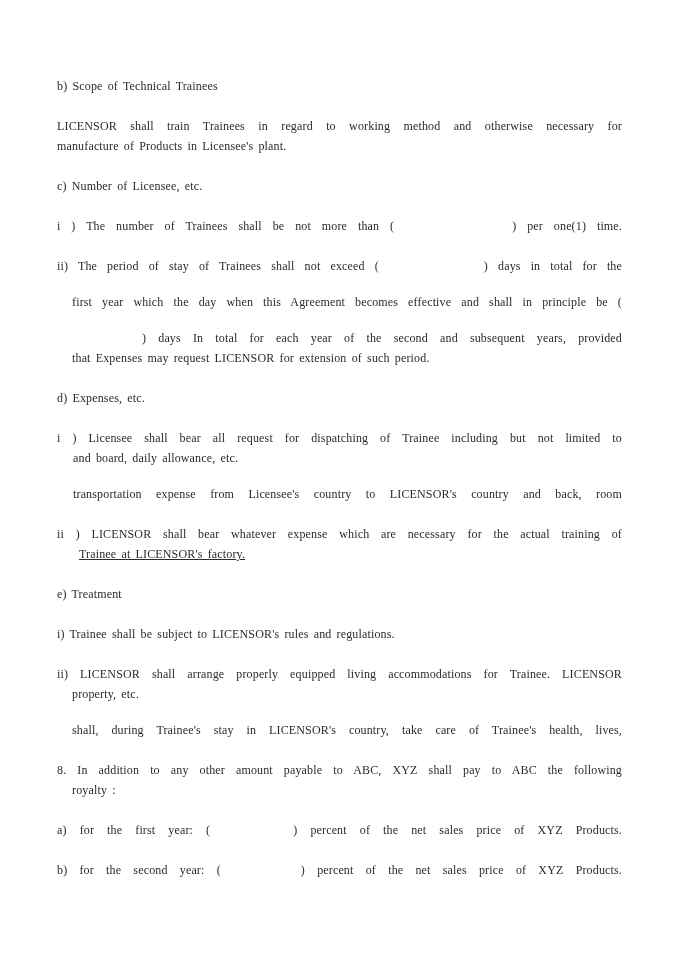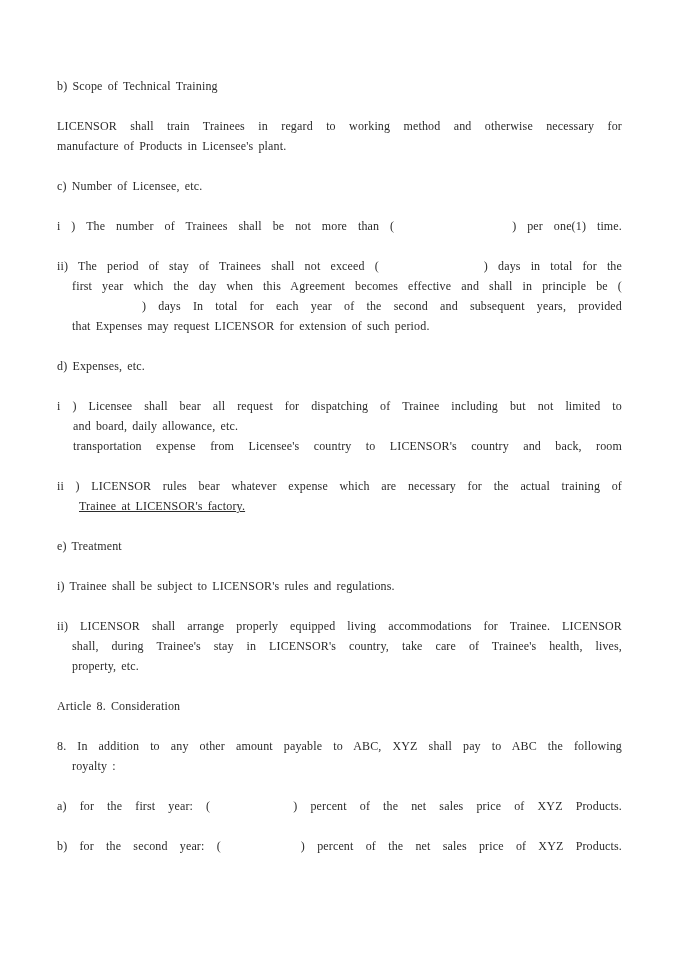--- a/index.html
+++ b/index.html
@@ -29,33 +29,34 @@
   .line {
     line-height: 20px;
     height: 20px;
     overflow: hidden;
     text-align: left;
     white-space: normal;
   }
   .line.j {
     text-align: justify;
     text-align-last: justify;
+    margin-top: 16px;
   }
   .blank {
     display: inline-block;
     height: 1px;
     vertical-align: baseline;
   }
 </style>
 </head>
 <body>
 
 <div class="page" style="background: rgb(255, 255, 255); color: rgb(43, 43, 43);">
     <div class="block">
-      <div class="line">b) Scope of Technical Training</div>
+      <div class="line">b) Scope of Technical Trainees</div>
     </div>
     <div class="block">
       <div class="line j">LICENSOR shall train Trainees in regard to working method and otherwise necessary for</div>
       <div class="line">manufacture of Products in Licensee's plant.</div>
     </div>
     <div class="block">
       <div class="line">c) Number of Licensee, etc.</div>
     </div>
     <div class="block">
       <div class="line j">i ) The number of Trainees shall be not more than (<span class="blank" style="width: 118px;"></span>) per one(1) time.</div>
@@ -68,36 +69,33 @@
     </div>
     <div class="block">
       <div class="line">d) Expenses, etc.</div>
     </div>
     <div class="block">
       <div class="line j">i ) Licensee shall bear all request for dispatching of Trainee including but not limited to</div>
       <div class="line" style="padding-left: 16px;">and board, daily allowance, etc.</div>
       <div class="line j" style="padding-left: 16px;">transportation expense from Licensee's country to LICENSOR's country and back, room</div>
     </div>
     <div class="block">
-      <div class="line j">ii ) LICENSOR rules bear whatever expense which are necessary for the actual training of</div>
+      <div class="line j">ii ) LICENSOR shall bear whatever expense which are necessary for the actual training of</div>
       <div class="line" style="padding-left: 22px; text-decoration: underline;">Trainee at LICENSOR's factory.</div>
     </div>
     <div class="block">
       <div class="line">e) Treatment</div>
     </div>
     <div class="block">
       <div class="line">i) Trainee shall be subject to LICENSOR's rules and regulations.</div>
     </div>
     <div class="block">
       <div class="line j">ii) LICENSOR shall arrange properly equipped living accommodations for Trainee. LICENSOR</div>
+      <div class="line" style="padding-left: 15px;">property, etc.</div>
       <div class="line j" style="padding-left: 15px;">shall, during Trainee's stay in LICENSOR's country, take care of Trainee's health, lives,</div>
-      <div class="line" style="padding-left: 15px;">property, etc.</div>
-    </div>
-    <div class="block">
-      <div class="line">Article 8. Consideration</div>
     </div>
     <div class="block">
       <div class="line j">8. In addition to any other amount payable to ABC, XYZ shall pay to ABC the following</div>
       <div class="line" style="padding-left: 15px;">royalty :</div>
     </div>
     <div class="block">
       <div class="line j">a) for the first year: (<span class="blank" style="width: 83px;"></span>) percent of the net sales price of XYZ Products.</div>
     </div>
     <div class="block">
       <div class="line j">b) for the second year: (<span class="blank" style="width: 80px;"></span>) percent of the net sales price of XYZ Products.</div>

